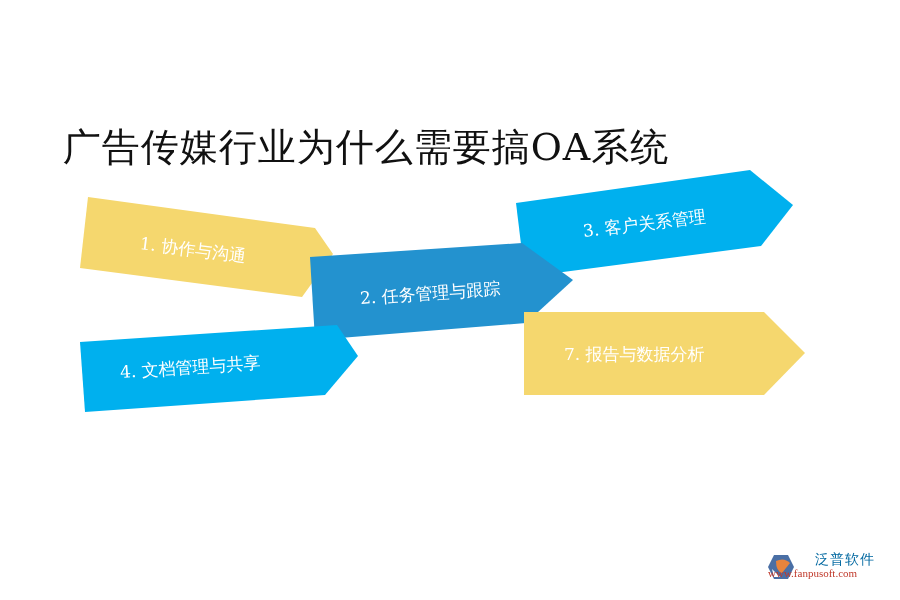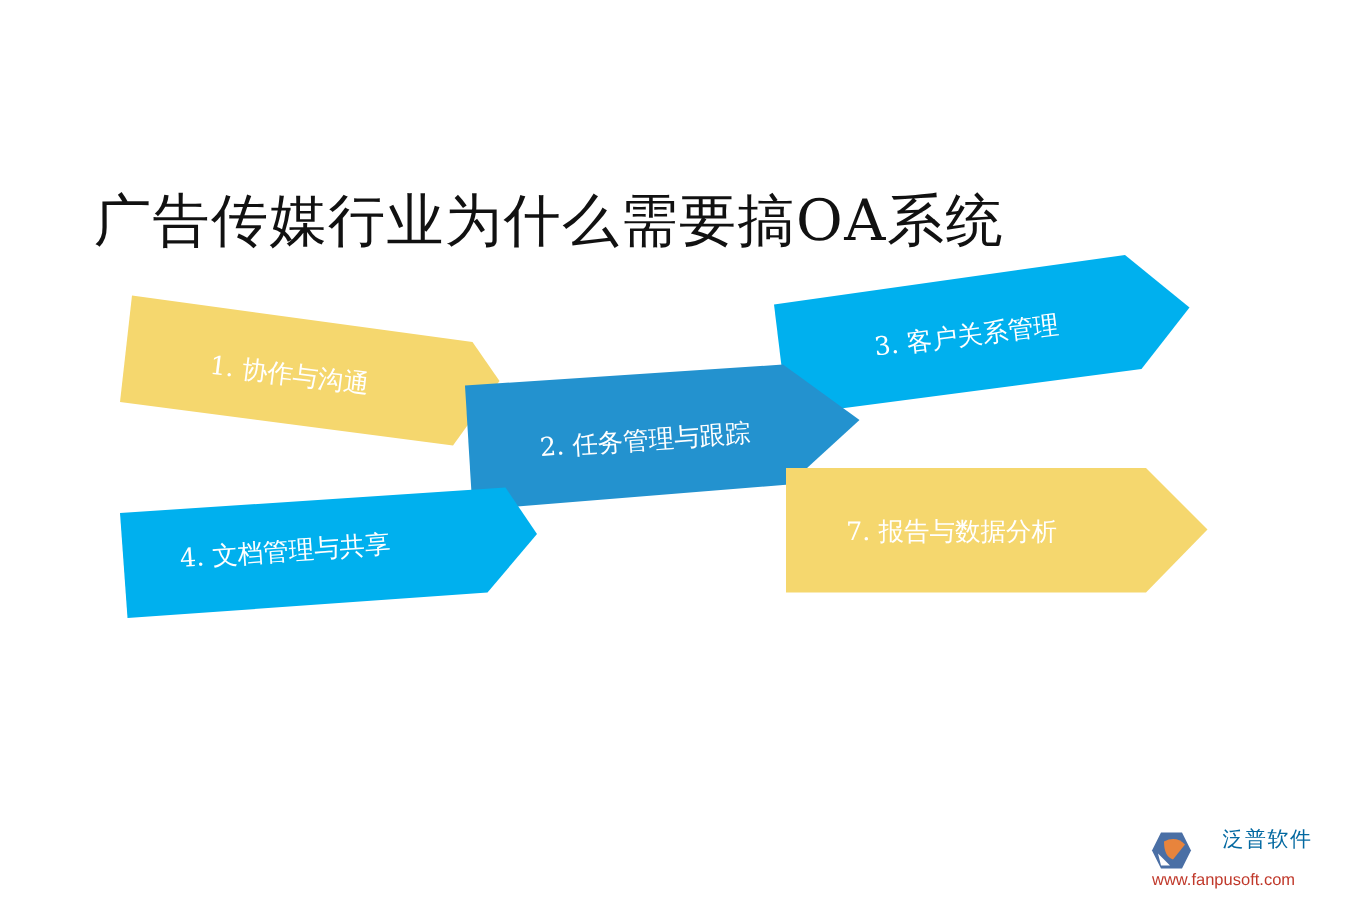--- a/index.html
+++ b/index.html
@@ -2,21 +2,21 @@
 <html><head>
   <meta charset="utf-8">
   <style>
     html, body { margin: 0; padding: 0; background: #ffffff; }
     body { width: 900px; height: 600px; position: relative; overflow: hidden; font-family: "DejaVu Serif", "Liberation Serif", serif; }
     .title { position: absolute; left: 0; top: 122px; width: 732px; text-align: center; font-size: 38px; color: #111; letter-spacing: 1px; font-family: "DejaVu Serif", "Liberation Serif", serif; }
     svg.shapes { position: absolute; left: 0; top: 0; }
     .label { position: absolute; color: #ffffff; font-size: 17px; white-space: nowrap; transform-origin: left center; font-family: "DejaVu Serif", "Liberation Serif", serif; }
     .logo { position: absolute; left: 766px; top: 551px; width: 130px; height: 44px; }
     .logo-text { position: absolute; left: 32px; top: 0px; font-size: 14px; color: #0369a1; font-family: "DejaVu Sans", "Liberation Sans", sans-serif; letter-spacing: 1px; margin-left: 17px; }
-    .logo-url { position: absolute; left: 2px; top: 30px; font-size: 11px; color: #c0392b; font-family: Liberation Sans, sans-serif; }
+    .logo-url { position: absolute; left: 2px; top: 16px; font-size: 11px; color: #c0392b; font-family: Liberation Serif, serif; }
   </style>
 </head>
 <body>
 
 <div class="title">广告传媒行业为什么需要搞OA系统</div>
 
 <svg class="shapes" width="900" height="600" viewBox="0 0 900 600">
   <polygon points="88,197 315,228 333,254 302,297 80,268" fill="#F5D76E"></polygon>
   <polygon points="516,203 750,170 793,205 761,246 525,277" fill="#00B0EE"></polygon>
   <polygon points="310,257 522,243 573,280 526,323 315,340" fill="#2392CF"></polygon>

